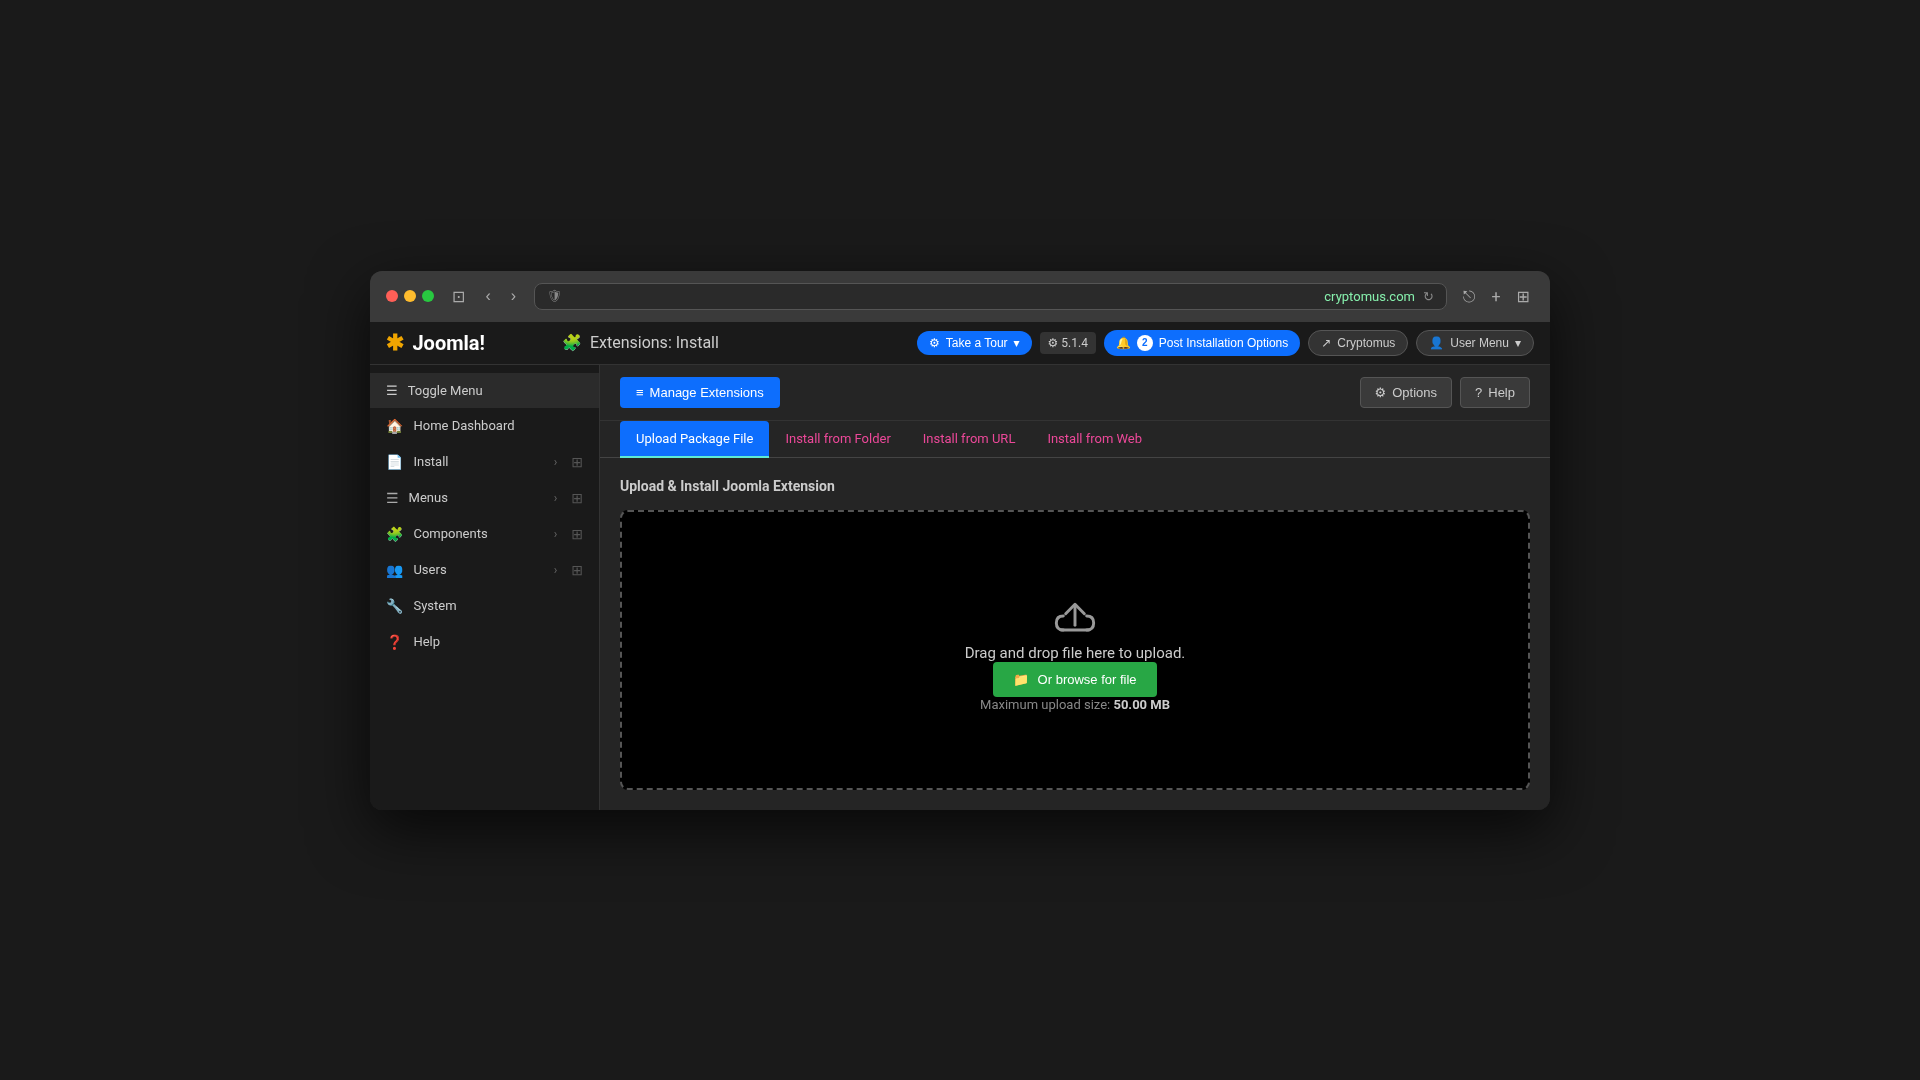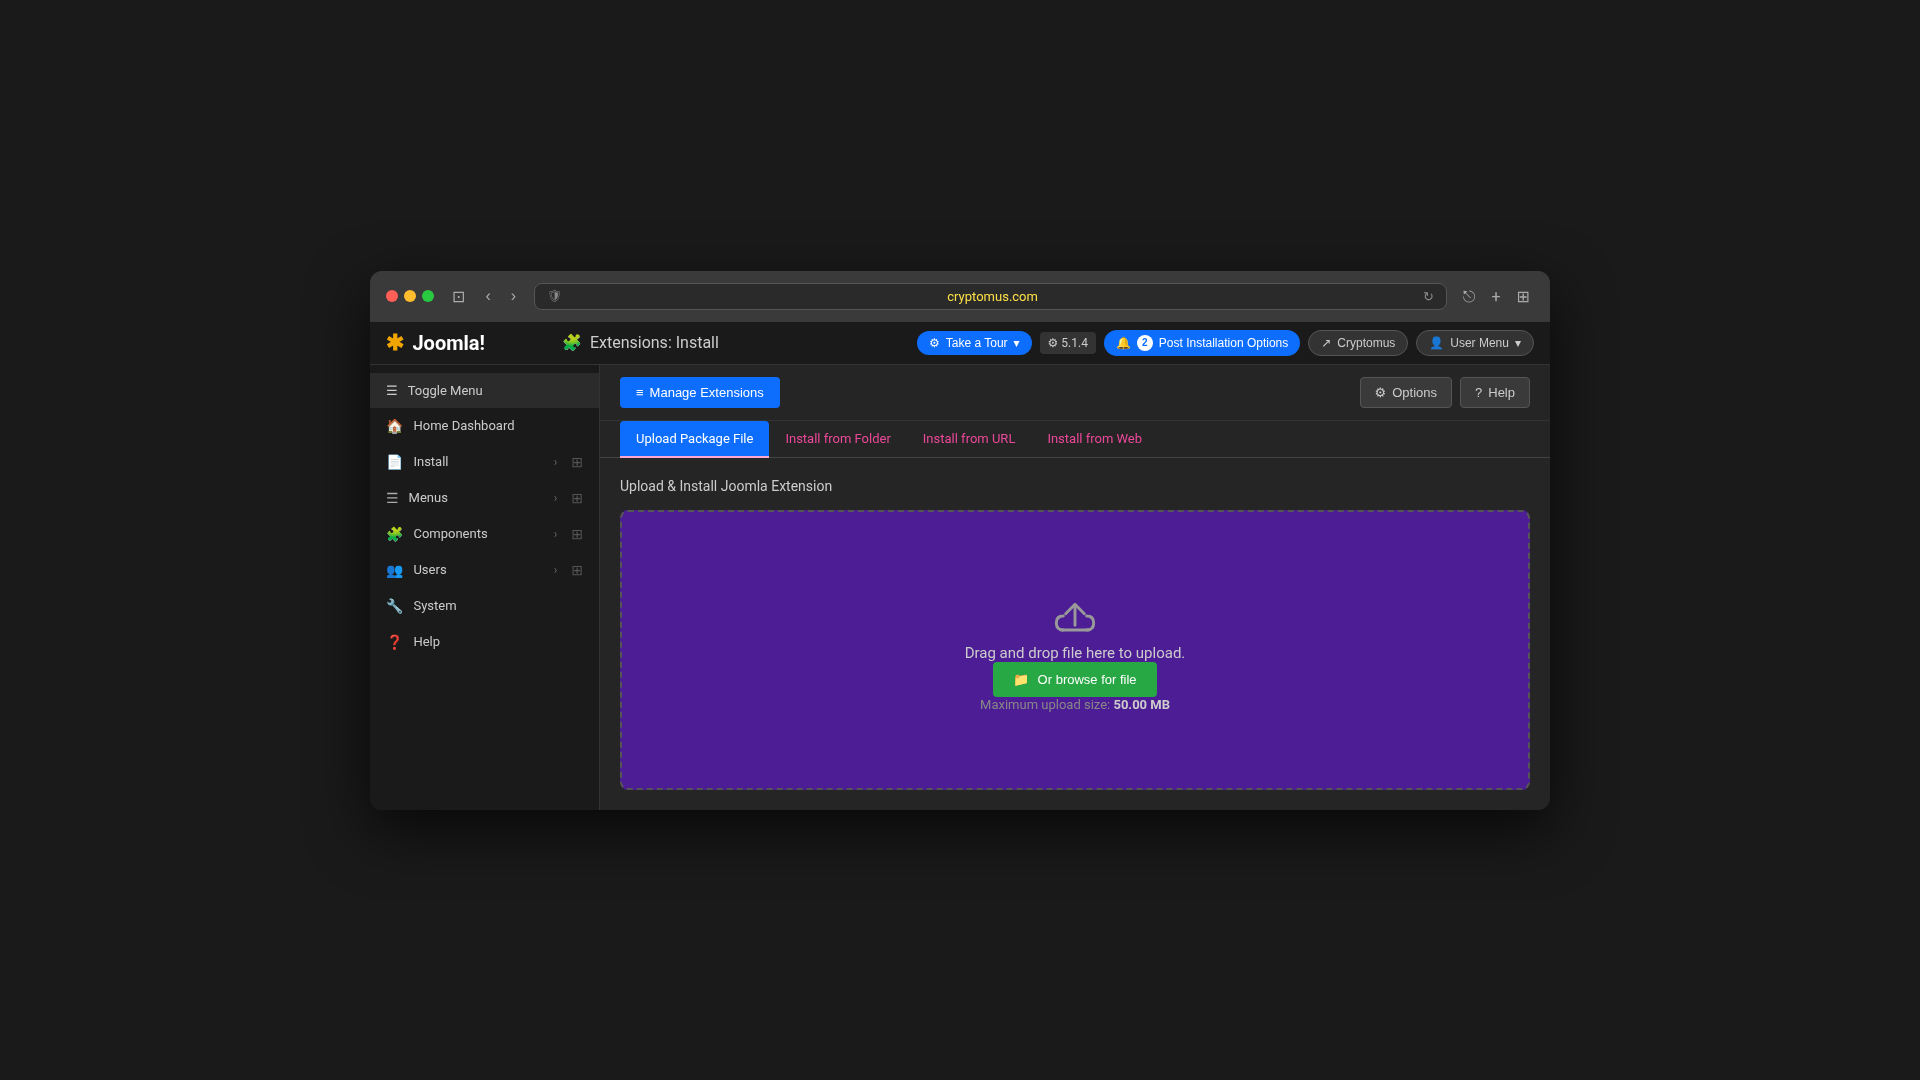--- a/index.html
+++ b/index.html
@@ -55,21 +55,21 @@
       border: 1px solid #555;
       border-radius: 8px;
       padding: 5px 12px;
       display: flex;
       align-items: center;
       gap: 8px;
       color: #ccc;
       font-size: 13px;
     }
     .address-bar .shield { color: #888; font-size: 12px; }
-    .address-bar .url { flex: 1; text-align: center; color: #fde047; }
+    .address-bar .url { flex: 1; text-align: right; color: #86efac; }
     .browser-actions {
       display: flex;
       gap: 8px;
       color: #aaa;
     }
     .browser-actions span { cursor: pointer; font-size: 16px; padding: 4px; }
 
     
     .app-container {
       display: flex;
@@ -285,43 +285,43 @@
       padding: 10px 16px;
       font-size: 13px;
       cursor: pointer;
       color: #ec4899;
       border-bottom: 2px solid transparent;
       margin-bottom: -1px;
     }
     .tab.active {
       color: white;
       background: #0d6efd;
-      border-bottom: 2px solid #f9a8d4;
+      border-bottom: 2px solid #5eead4;
       border-radius: 4px 4px 0 0;
     }
 
     
     .install-panel {
       padding: 20px;
     }
     .panel-title {
       color: #ccc;
       font-size: 14px;
-      font-weight: 400;
+      font-weight: 700;
       margin-bottom: 16px;
     }
     .drop-zone {
       border: 2px dashed #555;
       border-radius: 8px;
       padding: 60px 40px;
       display: flex;
       flex-direction: column;
       align-items: center;
       justify-content: center;
-      background: #4c1d95;
+      background: #000000;
       min-height: 280px;
     }
     .upload-icon {
       color: #888;
       font-size: 48px;
       display: flex;
       flex-direction: column;
       align-items: center;
     }
     .upload-icon svg {

